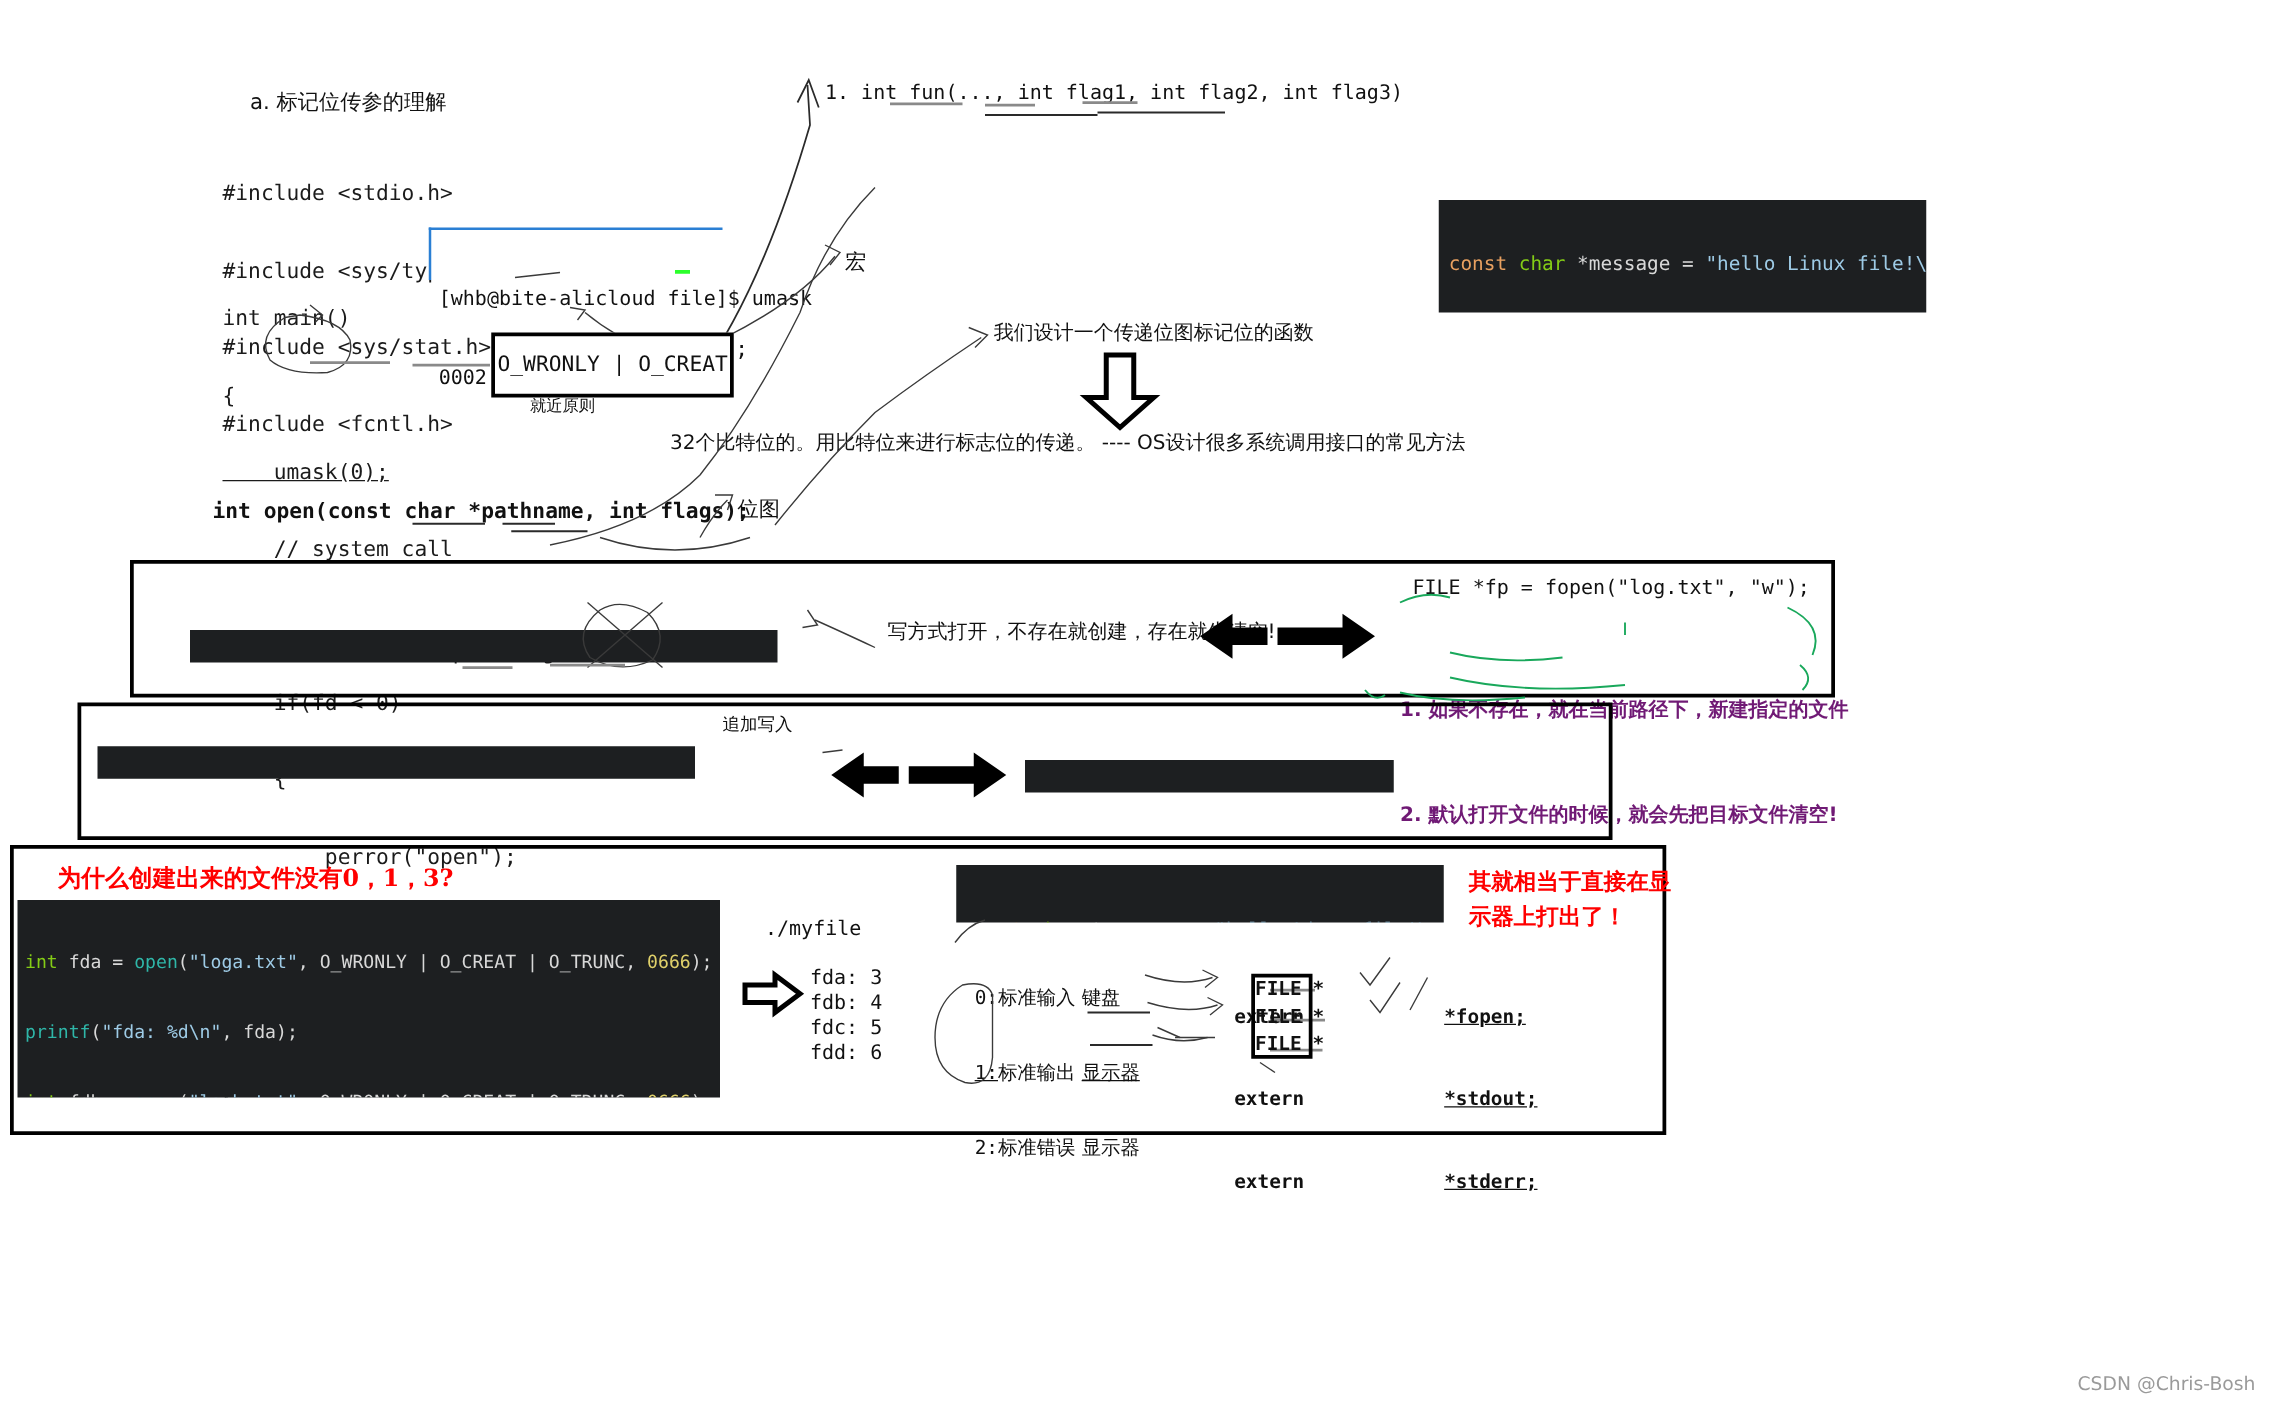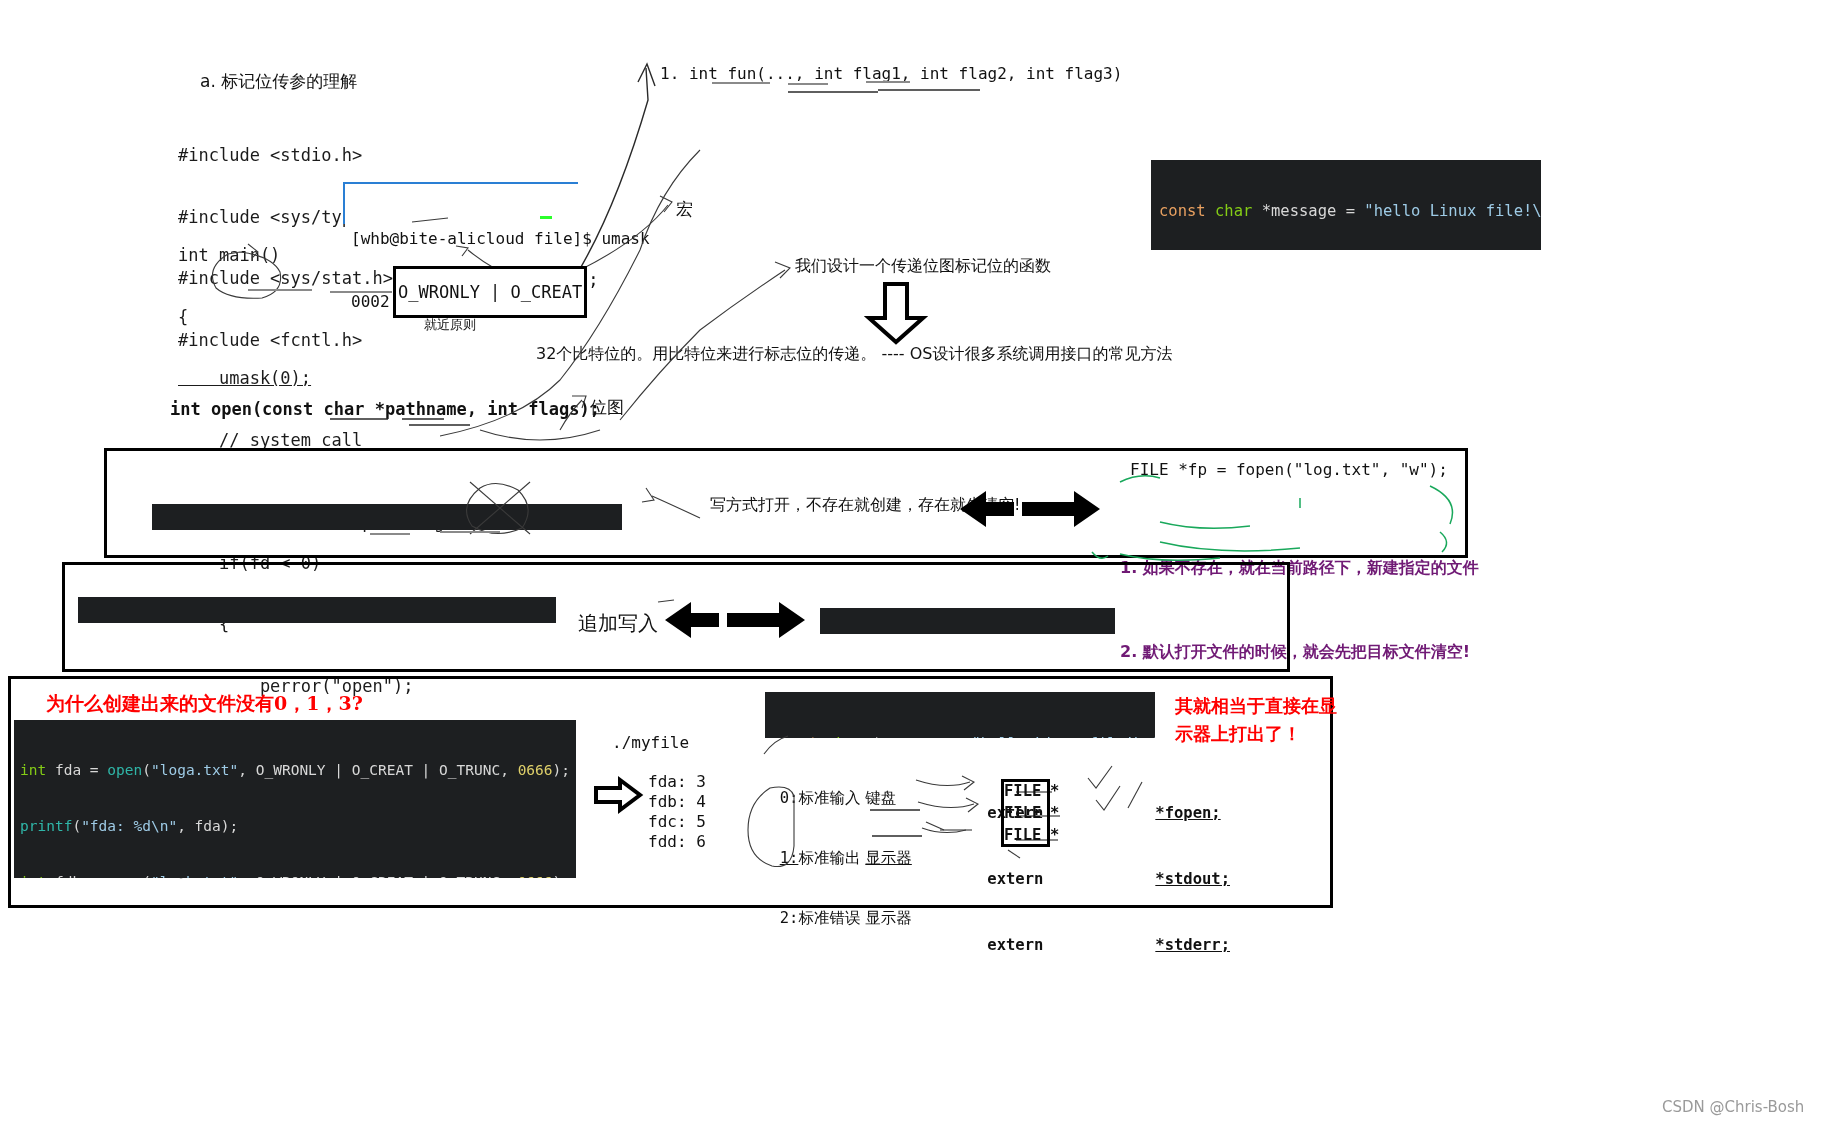--- a/index.html
+++ b/index.html
@@ -252,21 +252,21 @@
 
 <div class="abs outline" style="left:62px; top:562px; width:1228px; height:110px;"></div>
 
 <div class="abs term" style="left:78px; top:597px; width:478px; height:26px; font-size:15px; line-height:22px; padding:2px 6px;">
   
 </div>
 <div class="abs" style="left:0;top:0;width:0;height:0;overflow:hidden;">
   
 </div>
 
-<div class="abs han" style="left:578px; top:610px; font-size:20px;">追加写入</div>
+<div class="abs han" style="left:578px; top:571px; font-size:14px;">追加写入</div>
 
 <svg class="abs" style="left:665px; top:598px; width:140px; height:44px;">
   <path class="arrow-solid" d="M0,22 L26,4 L26,15 L54,15 L54,29 L26,29 L26,40 Z"></path>
   <path class="arrow-solid" d="M140,22 L114,4 L114,15 L62,15 L62,29 L114,29 L114,40 Z"></path>
 </svg>
 <svg class="abs" style="left:640px; top:590px; width:160px; height:40px;">
   <path class="ink-t" d="M18,12 L34,10"></path>
 </svg>
 
 <div class="abs term" style="left:820px; top:608px; width:295px; height:26px; font-size:15px; line-height:22px; padding:2px 6px;">

